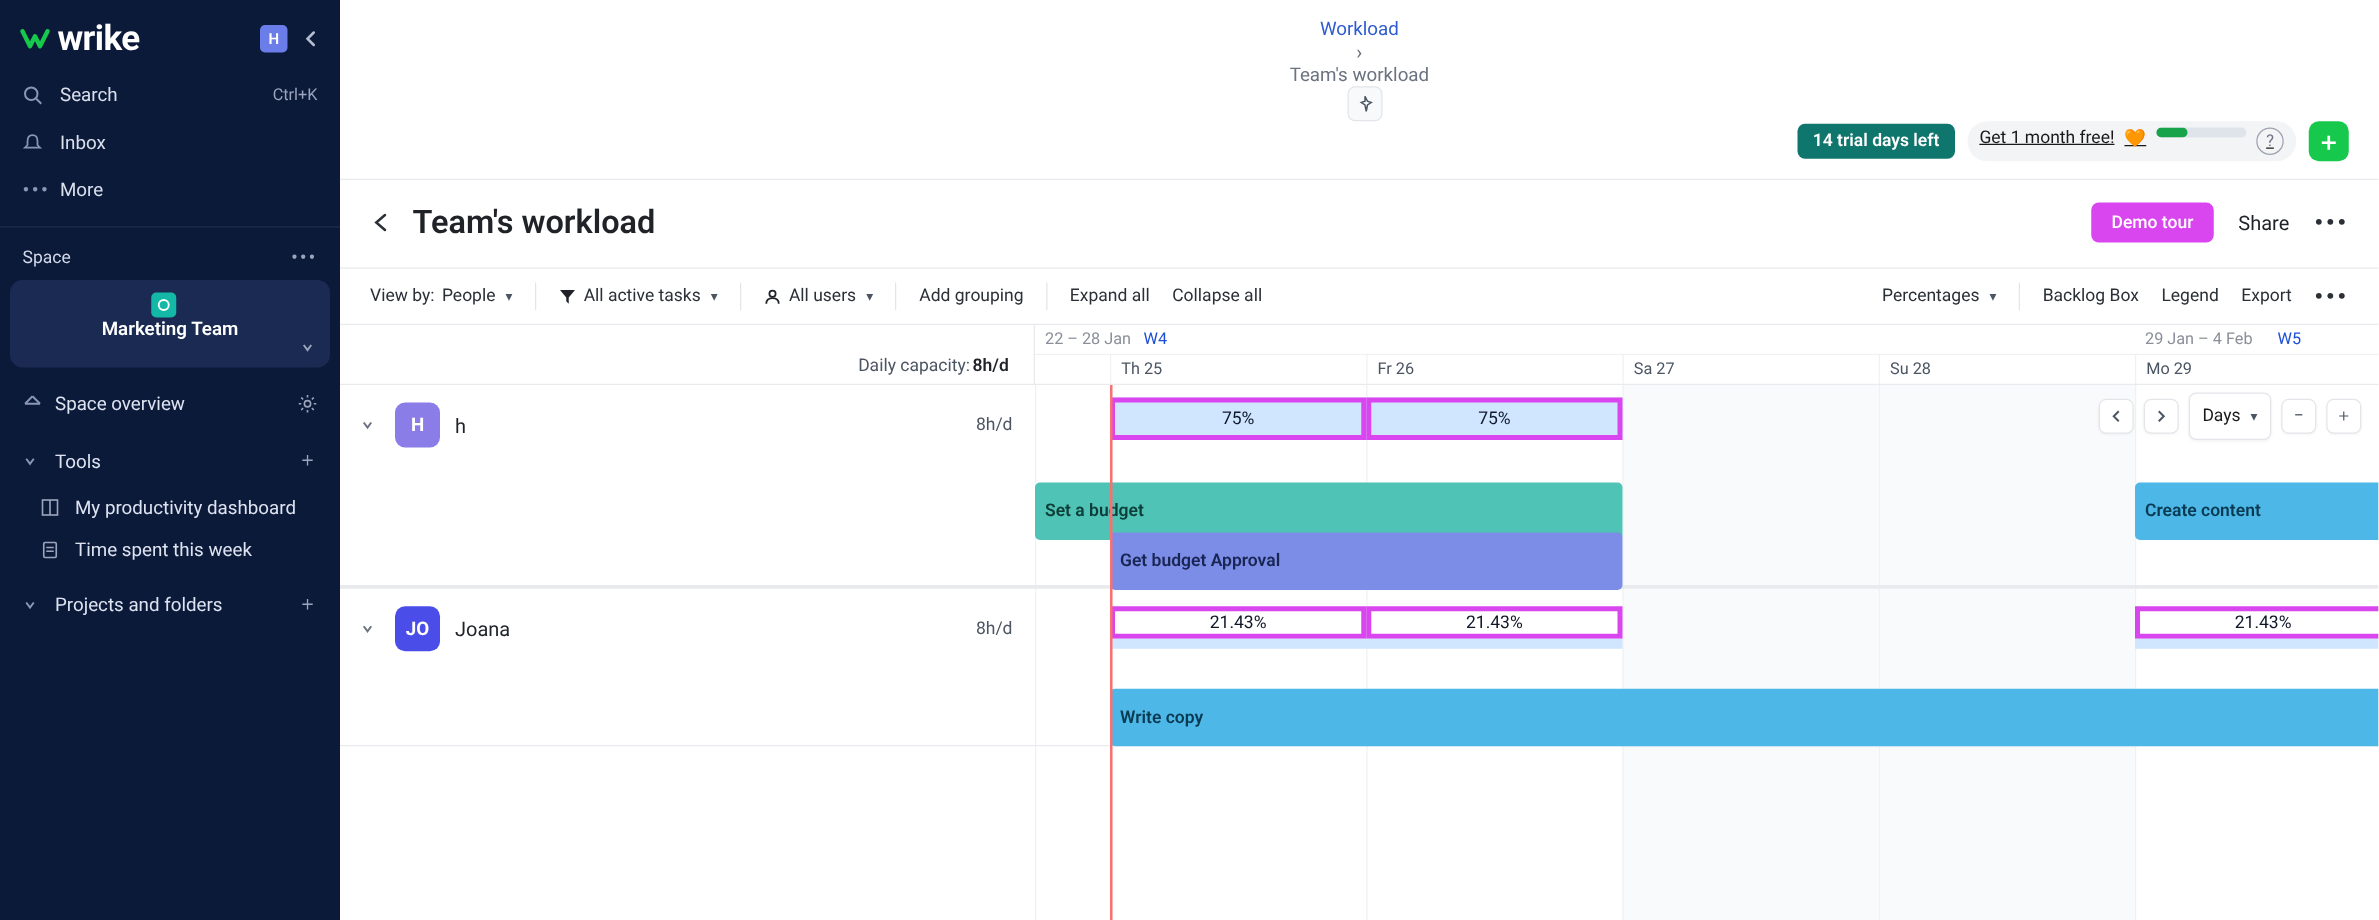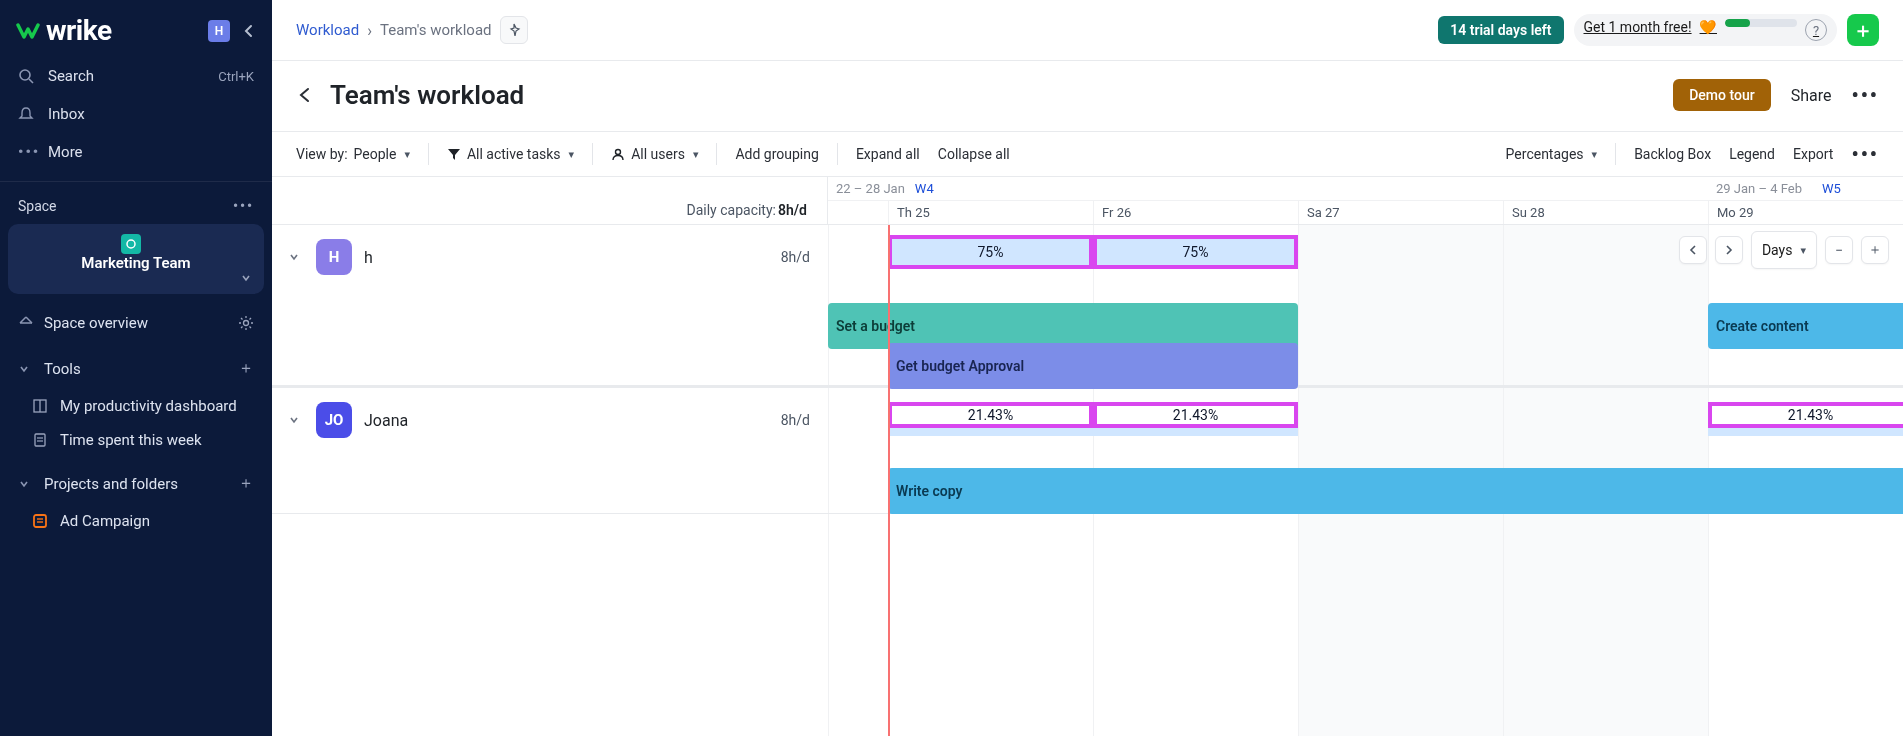--- a/index.html
+++ b/index.html
@@ -32,38 +32,38 @@
 
 .sb-line { display: flex; align-items: center; padding: 10px 18px; font-size: 15px; color: #dde3f0; cursor: pointer; }
 .sb-line .lead { width: 16px; margin-right: 10px; color: #8b96b3; }
 .sb-line .trail { margin-left: auto; color: #9aa4bd; font-size: 16px; }
 
 .sb-sub { display:flex; align-items:center; padding: 8px 18px 8px 32px; font-size: 15px; color: #dde3f0; cursor:pointer; }
 .sb-sub .sub-ic { width:18px; margin-right:10px; color:#9aa4bd; }
 
 
 .main { flex: 1; display: flex; flex-direction: column; background: #fff; overflow: hidden;}
-.topbar { display: flex; align-items: center; padding: 14px 24px; border-bottom: 1px solid #e8eaed; }
+.topbar { display: flex; align-items: center; padding: 14px 24px; border-bottom: 1px solid #e8eaed; flex-direction: column; }
 .crumb { color: #2f5bd0; font-size: 15px; cursor:pointer; }
 .crumb-sep { margin: 0 8px; color: #6b7280; }
 .crumb-cur { color: #6b7280; font-size: 15px; }
 .pin-btn { margin-left: 8px; width: 28px; height: 28px; border: 1px solid #e3e5e9; border-radius: 6px; background:#f8f9fa; display:flex;align-items:center;justify-content:center;cursor:pointer; }
 
 .top-right { margin-left: auto; display: flex; align-items: center; gap: 10px; }
 .trial-badge { background: #0f766e; color: #fff; padding: 6px 12px; border-radius: 6px; font-size: 14px; font-weight:600;}
 .month-free { background: #f3f4f6; border-radius: 20px; padding: 5px 10px; display:flex;align-items:flex-start;gap:8px;font-size:14px;text-decoration:underline; }
 .prog-bar { width: 72px; height: 8px; background: #dfe3ea; border-radius: 4px; overflow:hidden; }
 .prog-fill { width: 35%; height: 100%; background: #16a34a; border-radius: 4px; }
 .help-ic { width: 22px; height: 22px; border: 1.5px solid #9ca3af; border-radius: 50%; display:flex;align-items:center;justify-content:center;font-size:13px;color:#6b7280;cursor:pointer; }
 .add-btn { width: 32px; height: 32px; background: #16c94c; border-radius: 8px; display:flex;align-items:center;justify-content:center;color:#fff;font-size:20px;font-weight:700;cursor:pointer; }
 
 .page-head { display: flex; align-items: center; padding: 18px 24px 20px; border-bottom: 1px solid #e8eaed; }
 .back-arr { font-size: 22px; margin-right: 16px; color:#2b2f36;cursor:pointer; }
 .page-title { font-size: 26px; font-weight: 600; color: #1f2328; }
-.demo-btn { margin-left: auto; background: #a16207; color: #fff; padding: 8px 16px; border-radius: 6px; font-size: 14px; font-weight:500;cursor:pointer; }
+.demo-btn { margin-left: auto; background: #d946ef; color: #fff; padding: 8px 16px; border-radius: 6px; font-size: 14px; font-weight:500;cursor:pointer; }
 .share-btn { margin-left: 20px; font-size: 16px; color: #1f2328; cursor:pointer; }
 .more-dots { margin-left: 20px; font-size: 20px; font-weight:700; letter-spacing: 2px; cursor:pointer; color:#2b2f36;}
 
 .toolbar { display: flex; align-items: center; padding: 10px 24px; border-bottom: 1px solid #e8eaed; font-size: 14px; color: #2b2f36; }
 .tb-item { display:flex;align-items:center;gap:6px;cursor:pointer; padding: 4px 0;}
 .tb-sep { width: 1px; height: 22px; background: #e3e5e9; margin: 0 18px; }
 .tb-chev { font-size: 11px; margin-left:2px; color:#4b5563;}
 
 .tb-right { margin-left: auto; display:flex;align-items:center; }
 
@@ -224,30 +224,20 @@
     </div>
 
     <div class="sb-line" style="margin-top:6px;">
       <span class="lead">
           <svg width="12" height="12" viewBox="0 0 12 12">
             <path d="M3 4 L6 8 L9 4" stroke="#8b96b3" stroke-width="1.6" fill="none"></path>
           </svg>
         </span>
       <span>Projects and folders</span>
       <span class="trail">＋</span>
-    </div>
-    <div class="sb-sub">
-      <span class="sub-ic">
-          <svg width="16" height="16" viewBox="0 0 16 16">
-            <rect x="2" y="2" width="12" height="12" stroke="#f97316" stroke-width="1.8" fill="none" rx="2"></rect>
-            <line x1="5" y1="6" x2="11" y2="6" stroke="#f97316" stroke-width="1.4"></line>
-            <line x1="5" y1="9" x2="11" y2="9" stroke="#f97316" stroke-width="1.4"></line>
-          </svg>
-        </span>
-      <span>Ad Campaign</span>
     </div>
   </div>
 
   <div class="main">
 
     <div class="topbar">
       <span class="crumb">Workload</span>
       <span class="crumb-sep">›</span>
       <span class="crumb-cur">Team's workload</span>
       <div class="pin-btn">

